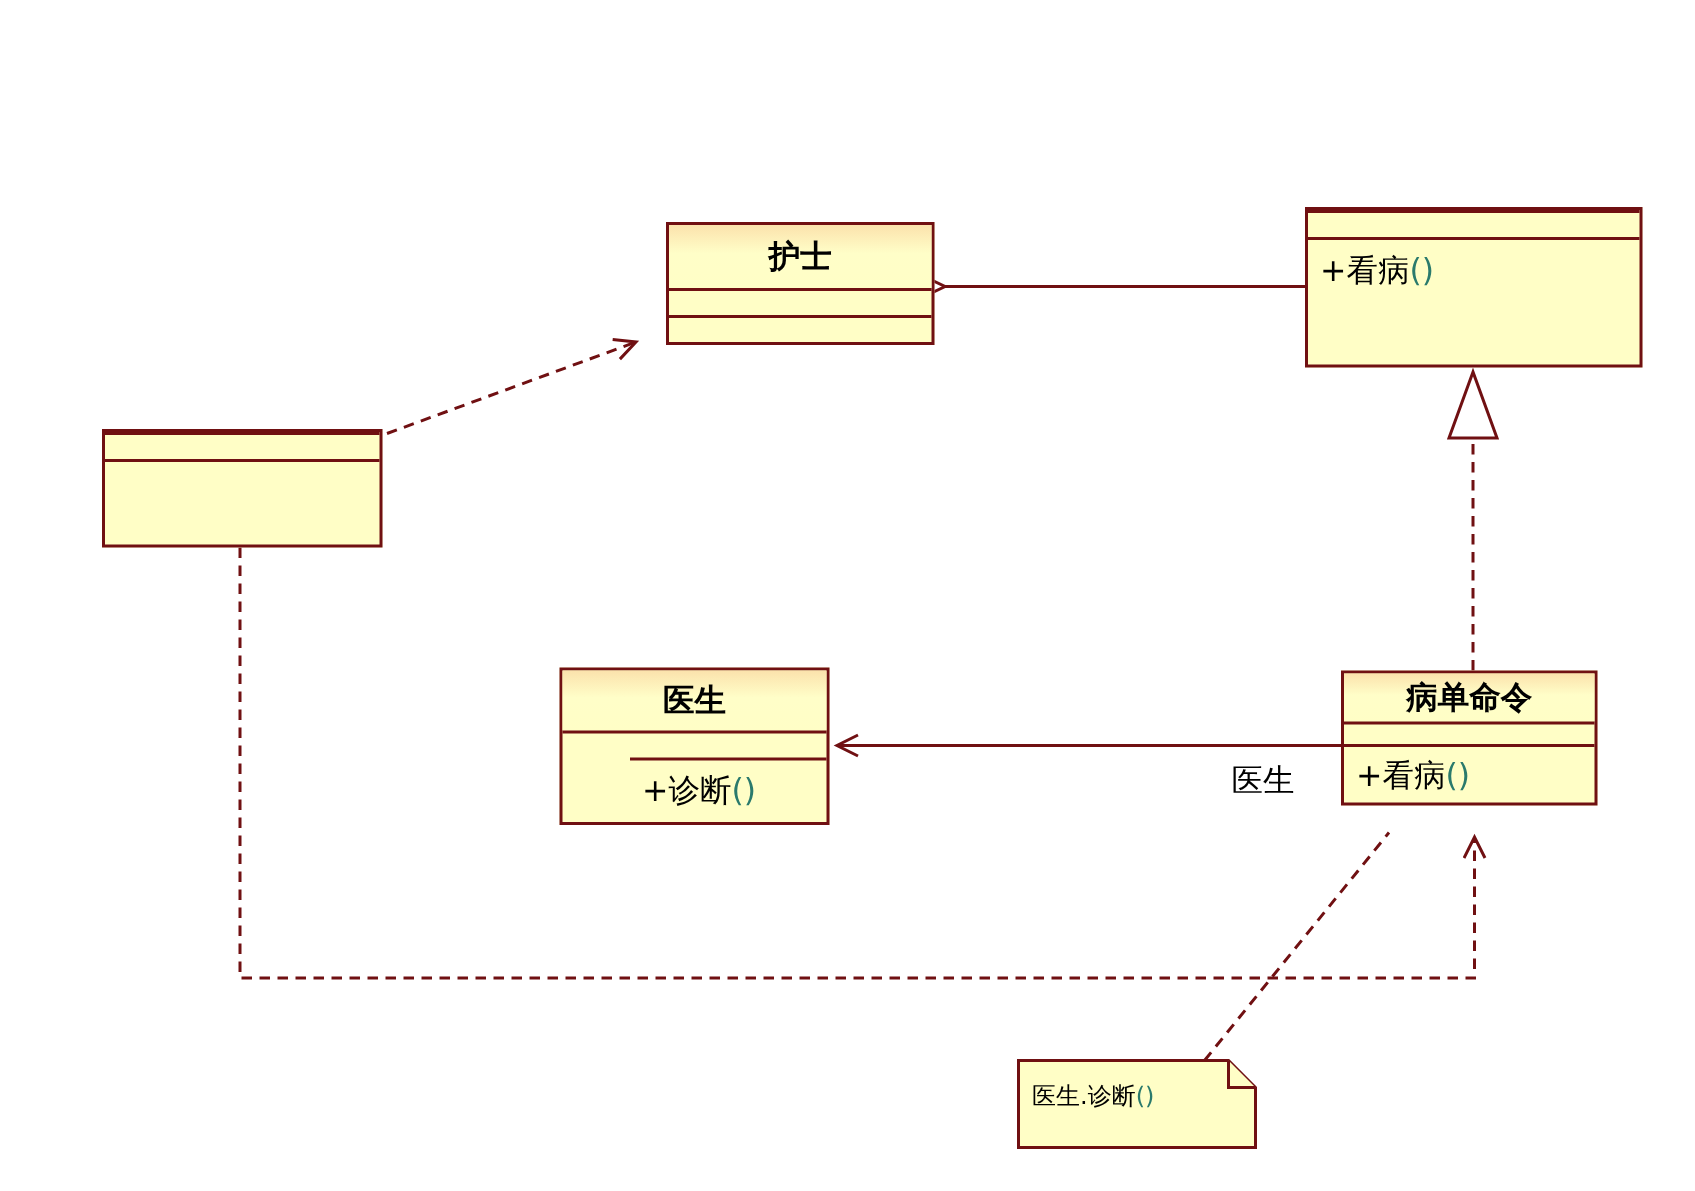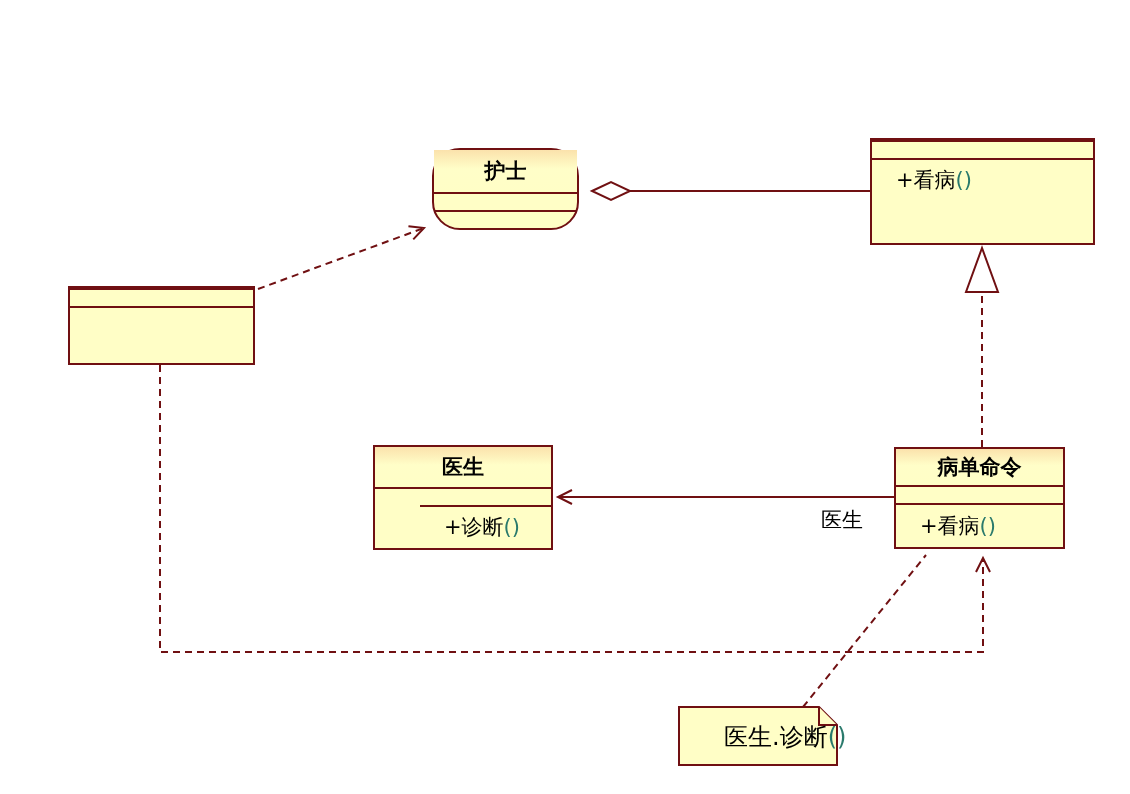--- a/index.html
+++ b/index.html
@@ -21,29 +21,29 @@
     display:flex;flex-direction:column;
   }
   .uml-title{
     box-sizing:border-box;font-weight:bold;font-size:21px;color:var(--text,#000);
     display:flex;align-items:center;justify-content:center;
     background:linear-gradient(180deg,var(--node-title-top,#FBE2AC) 0%,#FFFEC8 45%,var(--node-fill,#FFFEC6) 100%);
     white-space:nowrap;
   }
   .compartment{
     box-sizing:border-box;border-top:2px solid var(--border,#701012);
-    display:flex;align-items:center;padding-left:24px;
+    display:flex;align-items:center;padding-left:8px;
     font-size:21px;color:var(--text,#000);white-space:nowrap;
   }
   .parens{color:var(--parens-accent,#2A7A6C);}
   .edge-label{
     position:absolute;font-size:21px;color:var(--text,#000);white-space:nowrap;
   }
   .note-text{
-    position:absolute;font-size:24px;color:var(--text,#000);white-space:nowrap;margin-left:36px;
+    position:absolute;font-size:16px;color:var(--text,#000);white-space:nowrap;
   }
 </style>
 </head>
 <body>
 
 <div class="canvas">
 
   <svg class="edges" width="1130" height="794" viewBox="0 0 1130 794">
     <defs>
       <marker id="arrowOpen" markerUnits="userSpaceOnUse" markerWidth="18" markerHeight="18" refX="15" refY="8" orient="auto">
@@ -83,21 +83,21 @@
       <line class="dashed" x1="803" y1="707" x2="926" y2="555"></line>
     </g>
 
     
     <g>
       <polygon class="note-shape" points="679,707 819,707 837,725 837,765 679,765"></polygon>
       <path class="note-shape" d="M819,707 L819,725 L837,725" fill="none"></path>
     </g>
   </svg>
 
-  <div class="uml-class" style="left:432px;top:148px;width:147px;height:82px;border-radius:28px;">
+  <div class="uml-class" style="left:444px;top:148px;width:179px;height:82px;">
     <div class="uml-title" style="height:42px;">护士</div>
     <div class="compartment" style="height:18px;"></div>
     <div class="compartment" style="height:18px;"></div>
   </div>
 
   <div class="uml-class" style="left:870px;top:138px;width:225px;height:107px;">
     <div class="compartment" style="height:18px;"></div>
     <div class="compartment" style="height:42px;">
       <span>+看病</span>
         <span class="parens">()</span>
@@ -111,21 +111,21 @@
 
   <div class="uml-class" style="left:373px;top:445px;width:180px;height:105px;">
     <div class="uml-title" style="height:41px;">医生</div>
     <div class="compartment" style="height:18px;"></div>
     <div class="compartment" style="height:44px;margin-left:45px;">
       <span>+诊断</span>
         <span class="parens">()</span>
     </div>
   </div>
 
-  <div class="uml-class" style="left:894px;top:447px;width:171px;height:102px;justify-content:flex-end;">
+  <div class="uml-class" style="left:894px;top:447px;width:171px;height:90px;justify-content:flex-end;">
     <div class="uml-title" style="height:38px;">病单命令</div>
     <div class="compartment" style="height:18px;"></div>
     <div class="compartment" style="height:46px;">
       <span>+看病</span>
         <span class="parens">()</span>
     </div>
   </div>
 
   <div class="edge-label" style="left:821px;top:506px;">医生</div>
 

